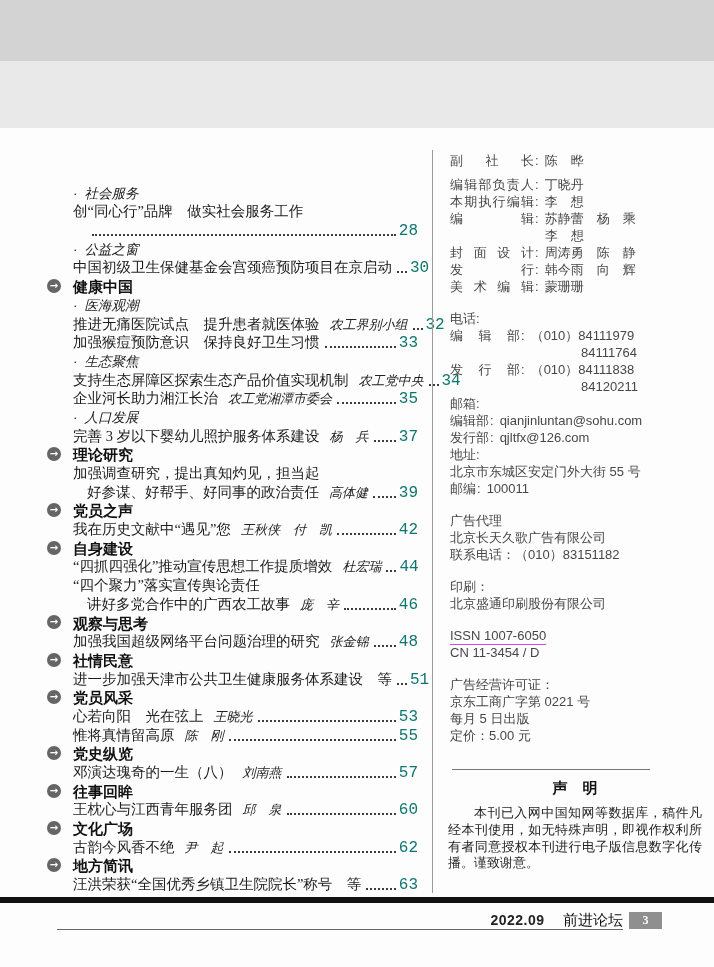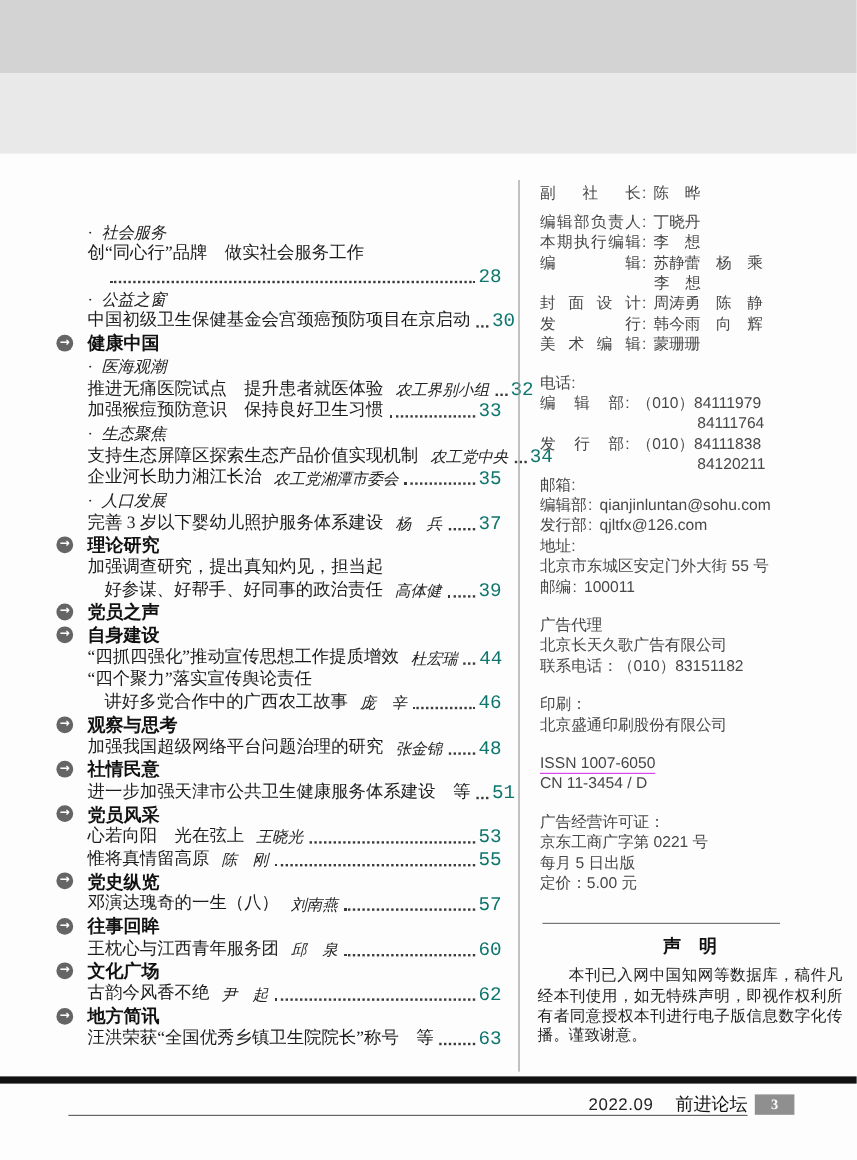--- a/index.html
+++ b/index.html
@@ -47,21 +47,21 @@
   .notice-rule{width:198px;height:1px;background:#777;margin-left:4px;}
   .notice-title{text-align:center;font-weight:bold;font-size:15px;color:#111;margin-top:9px;
     font-family:"Liberation Sans","DejaVu Sans",sans-serif;}
   .notice-body{margin-top:7px;font-family:"Liberation Serif","DejaVu Serif",serif;font-size:13px;
     color:#1e1e1e;line-height:16.8px;text-align:justify;text-indent:2em;}
 
   
   .footer-bar{position:absolute;left:0;top:897px;width:714px;height:6px;background:#121212;}
   .footer-rule{position:absolute;left:57px;top:929px;width:566px;height:1px;background:#666;}
   .footer-text{position:absolute;left:57px;top:911px;width:566px;text-align:right;white-space:nowrap;}
-  .footer-issue{font-size:14px;color:#222;letter-spacing:.5px;}
+  .footer-issue{font-size:14px;color:#222;letter-spacing:.5px;font-weight:bold;}
   .footer-journal{font-family:"Liberation Serif","DejaVu Serif",serif;font-weight:normal;font-size:15px;color:#111;margin-left:14px;}
   .page-num-box{position:absolute;left:629px;top:912px;width:33px;height:17px;background:#8f8f8f;
     color:#fff;text-align:center;line-height:17px;font-size:12px;font-weight:bold;
     font-family:"Liberation Serif","DejaVu Serif",serif;}
 </style>
 </head>
 <body>
 
 <div class="band-dark"></div>
 <div class="band-light"></div>
@@ -141,20 +141,26 @@
     </div>
     <div class="toc-row title-row cont">
       <span class="t">好参谋、好帮手、好同事的政治责任</span>
       <span class="au">高体健</span>
       <span class="leader"></span>
       <span class="pg">39</span>
     </div>
     <div class="toc-row section-row">
       <span class="sec-icon">→</span>
       <span>党员之声</span>
+    </div>
+    <div class="toc-row title-row">
+      <span class="t">我在历史文献中“遇见”您</span>
+      <span class="au">王秋侠　付　凯</span>
+      <span class="leader"></span>
+      <span class="pg">42</span>
     </div>
     <div class="toc-row section-row">
       <span class="sec-icon">→</span>
       <span>自身建设</span>
     </div>
     <div class="toc-row title-row">
       <span class="t">“四抓四强化”推动宣传思想工作提质增效</span>
       <span class="au">杜宏瑞</span>
       <span class="leader"></span>
       <span class="pg">44</span>

